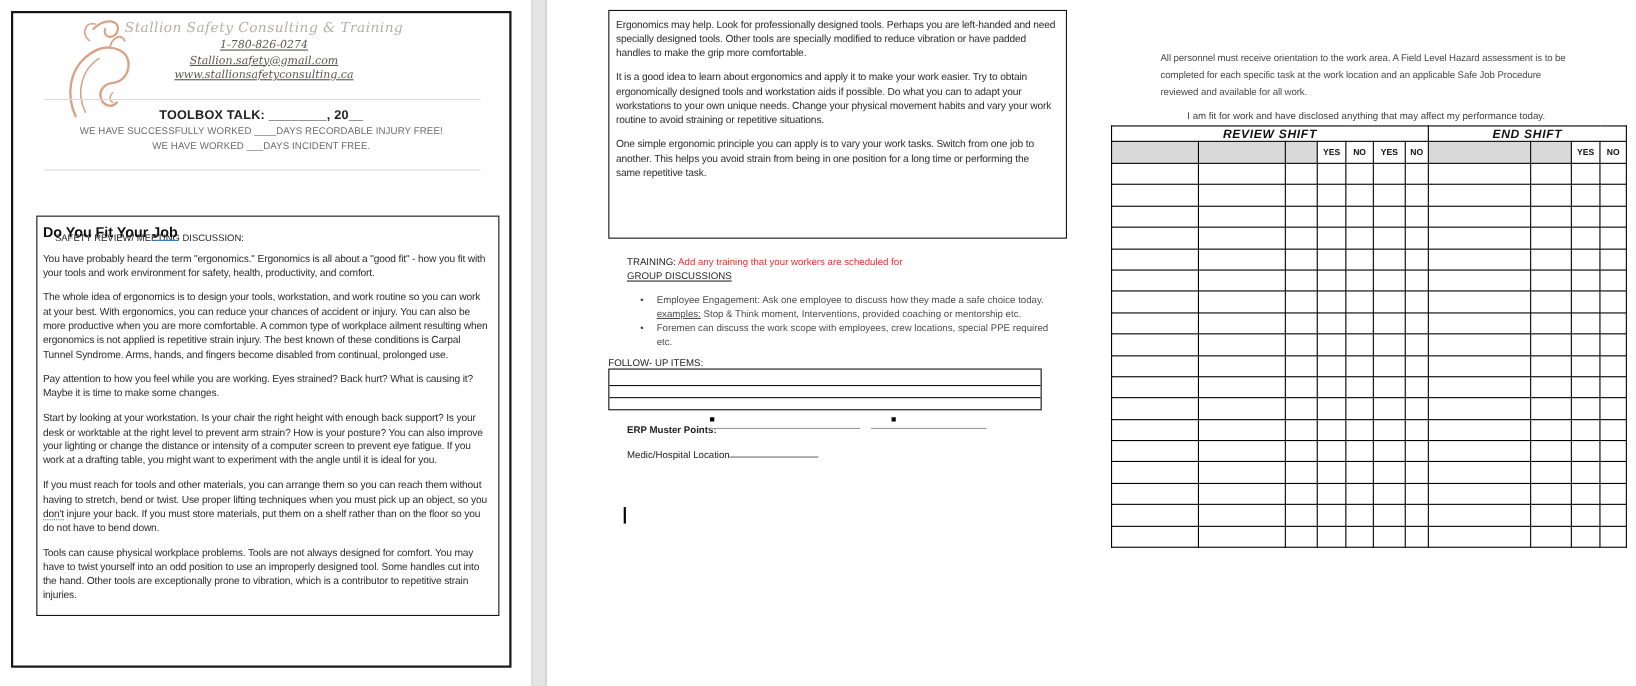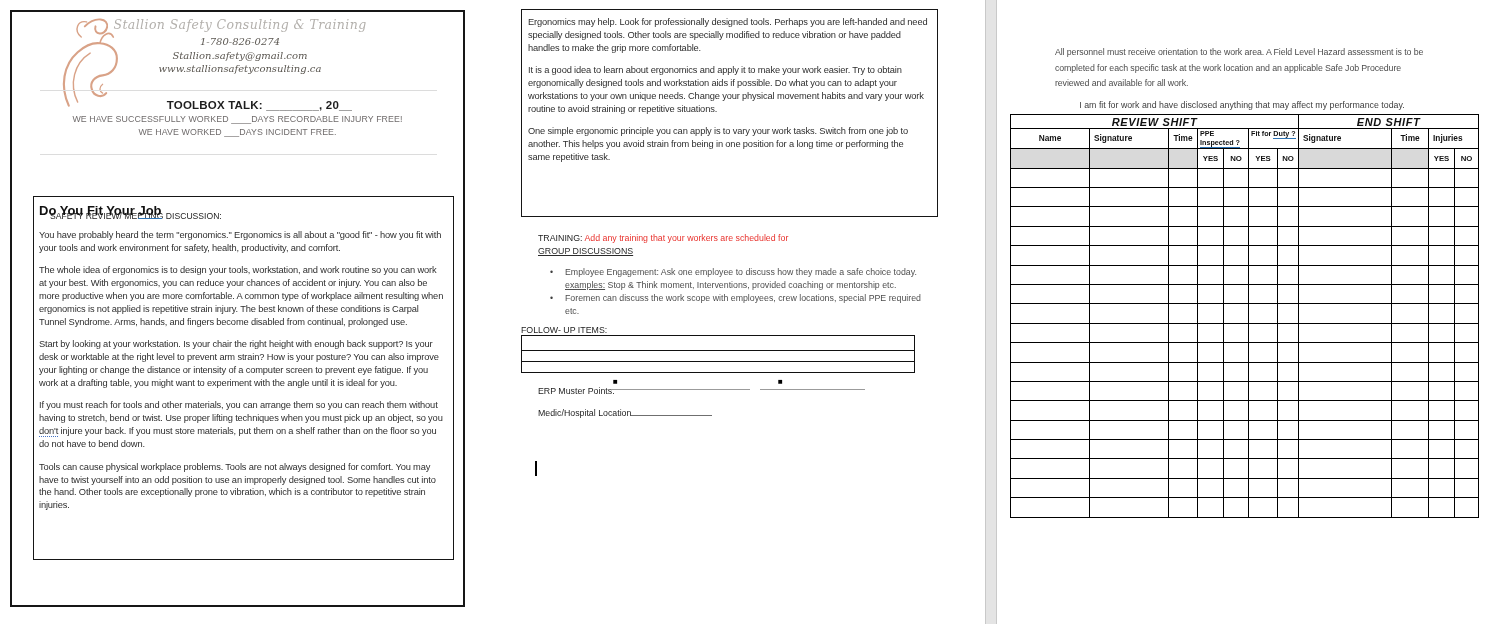--- a/index.html
+++ b/index.html
@@ -1,37 +1,37 @@
 <!DOCTYPE html>
 <html><head>
 <meta charset="utf-8">
 <style>
   * { margin:0; padding:0; box-sizing:border-box; }
   html,body { width:1487px; height:624px; background:#ffffff; overflow:hidden;
               font-family:"Liberation Sans", sans-serif; }
   .abs { position:absolute; }
   .page { position:absolute; top:0; height:624px; background:#fff; }
   #page1 { left:0; width:483px; }
-  #page2 { left:482px; width:488px; }
+  #page2 { left:514px; width:488px; }
   #page3 { left:997px; width:497px; }
   .gap-band { position:absolute; top:0; bottom:0; background:#e4e4e4;
               border-left:1px solid #c9c9c9; border-right:1px solid #c9c9c9; }
   #gap1 { left:483px; width:14px; }
   #gap2 { left:985px; width:12px; }
 
   
   .p1-border { left:10px; top:10px; width:455px; height:597px; border:2px solid #161616; }
   .logo-svg { left:48px; top:13px; width:95px; height:98px; }
   .hdr-block { left:95px; top:17px; width:290px; text-align:center;
                font-family:"DejaVu Serif", serif; font-style:italic; }
   .hdr-company { font-size:12.5px; color:#b3b0ac; letter-spacing:.4px; margin-bottom:3px; }
-  .hdr-contact { font-size:10px; color:#5a5650; line-height:13.5px; }
+  .hdr-contact { font-size:10px; color:#5a5650; line-height:13.5px;text-decoration:underline; }
   .rule { left:40px; width:397px; height:1px; background:#dcdcdc; }
   .center-line { left:10px; width:455px; text-align:center; }
-  .toolbox { top:99px; font-size:11.5px; font-weight:bold; color:#1e1e1e; letter-spacing:.2px;margin-left:22px; }
+  .toolbox { top:99px; font-size:11.5px; font-weight:bold; color:#1e1e1e; letter-spacing:.2px; }
   .worked { font-size:8.8px; color:#6f6b6b; letter-spacing:.1px; }
   .safety-lbl { left:50px; top:183px; font-size:8.6px; color:#242424;margin-top:28px; }
   .article { left:33px; top:196px; width:421px; height:364px; border:1.5px solid #161616;
              padding:6px 9px 0 5px; overflow:hidden; }
   .article-title { text-align:left; font-size:13px; font-weight:bold; color:#111;
                    margin-bottom:11px; }
   .doc-p { font-size:9.3px; line-height:12.9px; letter-spacing:-.15px; color:#2e2e2e;
            margin-bottom:9.5px; }
   .blue-underline { border-bottom:1.6px solid #2e74b5; }
   .grammar-flag { border-bottom:1.6px dotted #4472c4; }
@@ -43,21 +43,21 @@
   .red-note { color:#e8322d; }
   .group-lbl { left:56px; top:246px; font-size:8.8px; color:#2a2a2a;text-decoration:underline; }
   .bullets { left:68px; top:266px; width:372px; font-size:8.8px; line-height:13px; color:#4e4e4e; }
   .bullet-row { display:flex; }
   .bullet-dot { width:15px; flex:0 0 15px; color:#3f3f3f; }
   .ul-word { text-decoration:underline; }
   .fu-label { left:39px; top:325px; font-size:8.8px; color:#1d1d1d; }
   .fu-table { left:39px; top:335px; width:394px; border:1.5px solid #111; }
   .fu-row { height:11px; border-top:1.4px solid #111; }
   .fu-row:first-child { height:13.5px; border-top:none; }
-  .erp-label { left:56px; top:386px; font-size:8.8px; color:#1d1d1d; }
+  .erp-label { left:56px; top:386px; font-size:8.8px; color:#1d1d1d;font-weight:bold; }
   .erp-seg { border-bottom:1px solid #9b9b9b; height:13px; font-size:8px; color:#000; }
   .erp-seg1 { left:129px; top:377px; width:139px; padding-left:2px; }
   .erp-seg2 { left:278px; top:377px; width:105px; padding-left:18px; }
   .medic-line { left:56px; top:407px; font-size:8.8px; color:#1d1d1d; }
   .blank-underline { display:inline-block; width:81px; height:9px; border-bottom:1px solid #6f6f6f; }
   .caret { left:53px; top:461px; width:2px; height:15px; background:#000; }
 
   
   .intro3 { left:58px; top:45px; width:380px; font-size:8.8px; line-height:15.6px;
             letter-spacing:-.1px; color:#4c4c4c; }
@@ -107,20 +107,21 @@
   <div class="abs center-line worked" style="top:127px">WE HAVE WORKED ___DAYS INCIDENT FREE.</div>
   <div class="abs center-line worked" style="top:114px">WE HAVE SUCCESSFULLY WORKED ____DAYS RECORDABLE INJURY FREE!</div>
   <div class="abs rule" style="top:154px"></div>
 
   <div class="abs safety-lbl">SAFETY REVIEW/ MEETING DISCUSSION:</div>
 
   <div class="abs article">
     <div class="article-title"><span>Do You Fit Your </span><span class="blue-underline">Job</span></div>
     <p class="doc-p">You have probably heard the term "ergonomics." Ergonomics is all about a "good fit" - how you fit with your tools and work environment for safety, health, productivity, and comfort.</p>
     <p class="doc-p">The whole idea of ergonomics is to design your tools, workstation, and work routine so you can work at your best. With ergonomics, you can reduce your chances of accident or injury. You can also be more productive when you are more comfortable.  A common type of workplace ailment resulting when ergonomics is not applied is repetitive strain injury. The best known of these conditions is Carpal Tunnel Syndrome. Arms, hands, and fingers become disabled from continual, prolonged use.</p>
+    <p class="doc-p">Pay attention to how you feel while you are working. Eyes strained? Back hurt? What is causing it? Maybe it is time to make some changes.</p>
     <p class="doc-p">Start by looking at your workstation. Is your chair the right height with enough back support? Is your desk or worktable at the right level to prevent arm strain? How is your posture? You can also improve your lighting or change the distance or intensity of a computer screen to prevent eye fatigue. If you work at a drafting table, you might want to experiment with the angle until it is ideal for you.</p>
     <p class="doc-p"><span>If you must reach for tools and other materials, you can arrange them so you can reach them without having to stretch, bend or twist. Use proper lifting techniques when you must pick up an object, so you </span><span class="grammar-flag">don't</span><span> injure your back. If you must store materials, put them on a shelf rather than on the floor so you do not have to bend down.</span></p>
     <p class="doc-p">Tools can cause physical workplace problems. Tools are not always designed for comfort. You may have to twist yourself into an odd position to use an improperly designed tool. Some handles cut into the hand. Other tools are exceptionally prone to vibration, which is a contributor to repetitive strain injuries.</p>
   </div>
 </div>
 
 <div class="page" id="page2">
   <div class="abs box2">
     <p class="doc-p">Ergonomics may help. Look for professionally designed tools. Perhaps you are left-handed and need specially designed tools. Other tools are specially modified to reduce vibration or have padded handles to make the grip more comfortable.</p>
     <p class="doc-p">It is a good idea to learn about ergonomics and apply it to make your work easier. Try to obtain ergonomically designed tools and workstation aids if possible. Do what you can to adapt your workstations to your own unique needs. Change your physical movement habits and vary your work routine to avoid straining or repetitive situations.</p>
@@ -173,33 +174,20 @@
       <col style="width:93px">
         <col style="width:37px">
         <col style="width:26px">
         <col style="width:24px">
     </colgroup>
     <tbody>
       <tr>
         <td class="shift-hdr" colspan="7">REVIEW SHIFT</td>
         <td class="shift-hdr" colspan="4">END SHIFT</td>
       </tr>
-      <tr>
-        <td class="colhdr c">Name</td>
-        <td class="colhdr l">Signature</td>
-        <td class="colhdr c">Time</td>
-        <td class="colhdr tiny-hdr" colspan="2">
-          <div>PPE</div>
-          <div><span class="tblue">Inspected ?</span></div>
-        </td>
-        <td class="colhdr tiny-hdr" colspan="2"><span>Fit for </span><span class="tblue">Duty ?</span></td>
-        <td class="colhdr l">Signature</td>
-        <td class="colhdr c">Time</td>
-        <td class="colhdr l" colspan="2">Injuries</td>
-      </tr>
       <tr class="subrow">
         <td class="grayc"></td>
         <td class="grayc"></td>
         <td class="grayc"></td>
         <td class="yn">YES</td>
         <td class="yn">NO</td>
         <td class="yn">YES</td>
         <td class="yn">NO</td>
         <td class="grayc"></td>
         <td class="grayc"></td>

